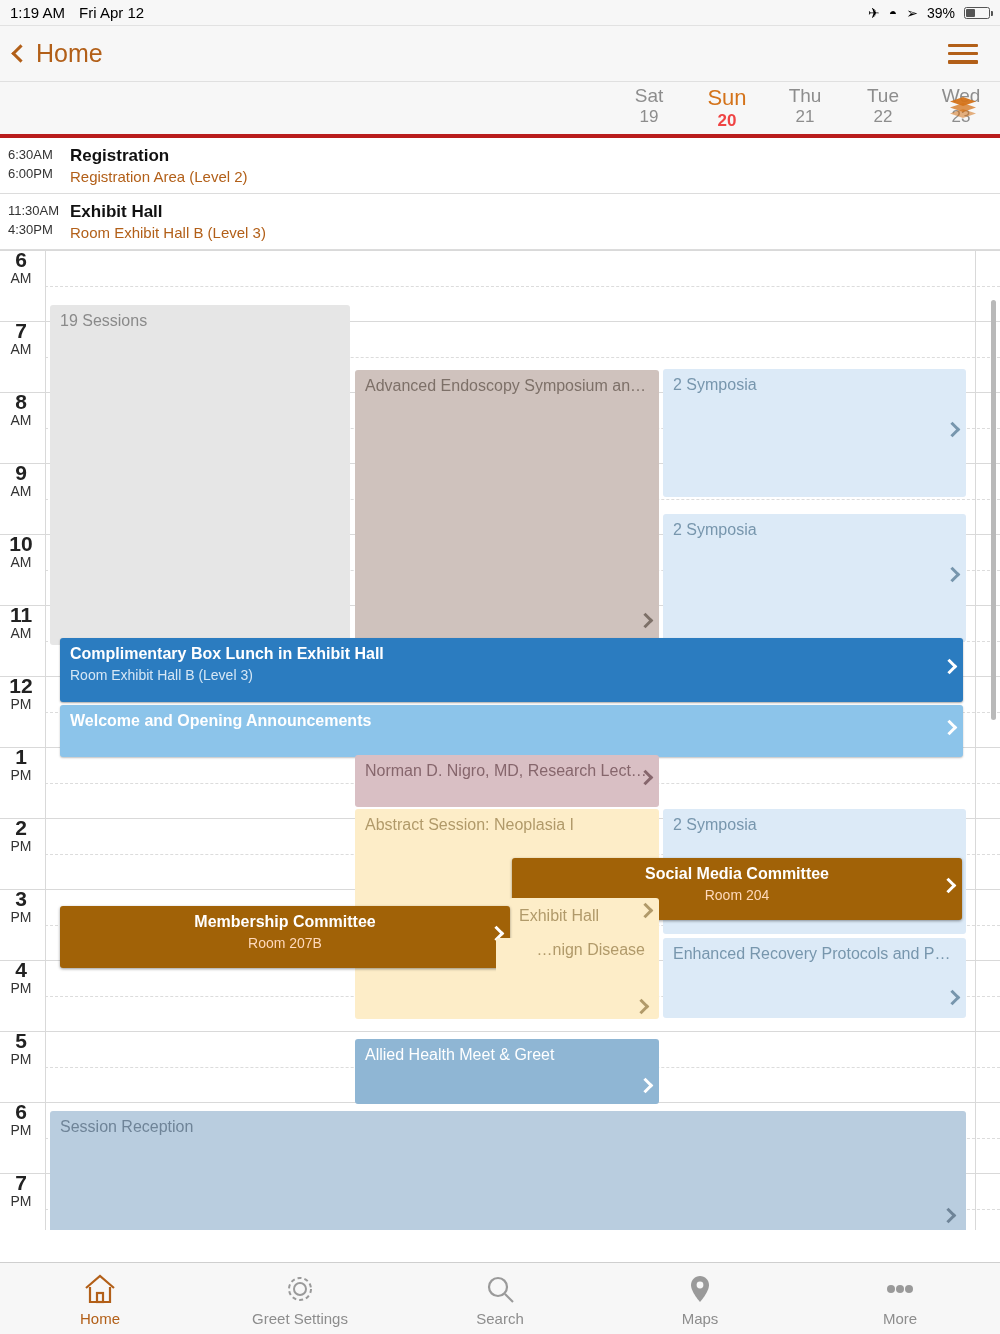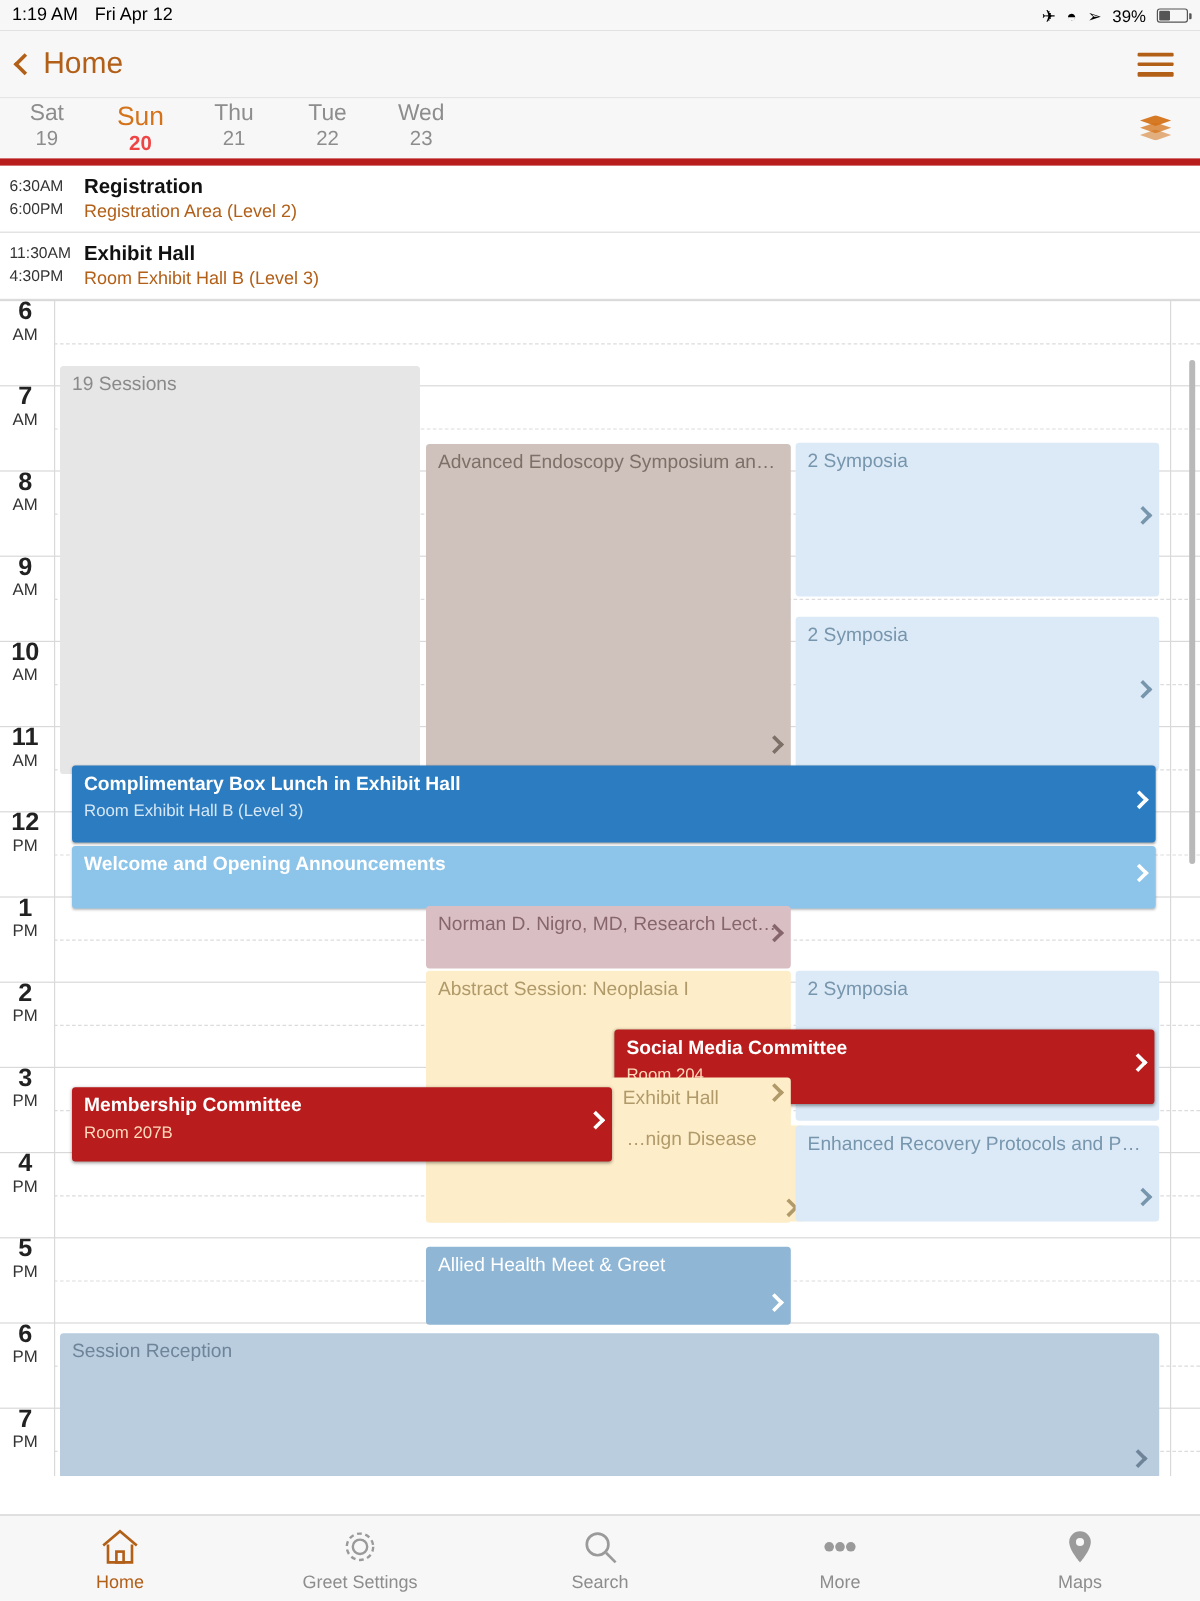--- a/index.html
+++ b/index.html
@@ -61,22 +61,22 @@
   .hamburger {
     margin-left: auto; margin-right: 22px;
     display: flex; flex-direction: column; justify-content: space-between;
     width: 30px; height: 20px; cursor: pointer;
   }
   .hamburger span { display: block; height: 3.5px; background: #b25f18; border-radius: 1px; }
 
   
   .daystrip {
     height: 56px; background: #f7f7f7;
-    display: flex; align-items: center; justify-content: flex-start;
-    position: relative; border-bottom: 6px solid #b91c1c;
+    display: flex; align-items: center; justify-content: flex-end;
+    position: relative; border-bottom: 4px solid #b91c1c; padding-left: 38px;
   }
   .days { display: flex; gap: 0; }
   .day {
     width: 78px; text-align: center; cursor: pointer; line-height: 1.2;
   }
   .day .dname { font-size: 19px; color: #8d8d8d; }
   .day .dnum  { font-size: 17px; color: #8d8d8d; }
   .day.active .dname { color: #d4731a; font-size: 22px; }
   .day.active .dnum  { color: #ef4444; font-weight: bold; font-size: 17px; }
   .layers-icon {
@@ -162,21 +162,21 @@
   }
 
   .ev.grey    { background: #e6e6e6; color: #8a8a8a; }
   .ev.taupe   { background: #cfc2bd; color: #7d7068; }
   .ev.ltblue  { background: #dceaf7; color: #7796ad; }
   .ev.blue    { background: #2b7cc0; color: #fff; box-shadow: 0 1px 2px rgba(0,0,0,.35); }
   .ev.blue .s { color: #d6e7f5; }
   .ev.skyblue { background: #8cc4ea; color: #fff; box-shadow: 0 1px 2px rgba(0,0,0,.25); }
   .ev.mauve   { background: #d9bfc4; color: #86666c; }
   .ev.cream   { background: #fdedc8; color: #b19a6a; }
-  .ev.orange  { background: #b91c1c; color: #fff; box-shadow: 0 1px 3px rgba(0,0,0,.4); }
+  .ev.orange  { background: #a16207; color: #fff; box-shadow: 0 1px 3px rgba(0,0,0,.4); text-align: center; }
   .ev.orange .s { color: #ffd9bb; }
   .ev.steel   { background: #b9cddf; color: #6f8498; }
   .ev.dusty   { background: #8fb6d4; color: #fff; }
 
   
   .tabbar {
     position: absolute; left: 0; right: 0; bottom: 0; height: 72px;
     background: #f7f7f7; border-top: 1px solid #cfcfcf;
     display: flex;
   }
@@ -431,21 +431,21 @@
       <div class="t">Exhibit Hall</div>
       <span class="chev"></span>
     </div>
 
     <div class="ev orange" style="left:60px; top:656px; width:450px; height:62px;">
       <div class="t" style="font-weight:bold">Membership Committee</div>
       <div class="s">Room 207B</div>
       <span class="chev"></span>
     </div>
 
-    <div class="ev cream" style="left:512px; top:688px; width:159px; height:80px; padding-top:2px;">
+    <div class="ev cream" style="left:496px; top:688px; width:159px; height:80px; padding-top:2px;text-align:right;">
       <div class="t">…nign Disease</div>
       <span class="chev" style="top:72px;"></span>
     </div>
 
     <div class="ev ltblue" style="left:663px; top:688px; width:303px; height:80px;">
       <div class="t">Enhanced Recovery Protocols and P…</div>
       <span class="chev" style="top:63px;"></span>
     </div>
 
     <div class="ev dusty" style="left:355px; top:789px; width:304px; height:65px;">
@@ -485,30 +485,30 @@
     <div class="ic">
       <svg width="34" height="32" viewBox="0 0 34 32" fill="none" stroke="#9a9a9a" stroke-width="2.2">
         <circle cx="15" cy="14" r="9"></circle>
           <path d="M22 21 L30 29"></path>
       </svg>
     </div>
     <div>Search</div>
   </div>
   <div class="tab">
     <div class="ic">
+      <svg width="34" height="32" viewBox="0 0 34 32" fill="#9a9a9a">
+        <path d="M17 3 C12 3 8 7 8 12 C8 19 17 29 17 29 C17 29 26 19 26 12 C26 7 22 3 17 3 Z"></path>
+        <circle cx="17" cy="12" r="3.4" fill="#f7f7f7"></circle>
+      </svg>
+    </div>
+    <div>Maps</div>
+  </div>
+  <div class="tab">
+    <div class="ic">
       <svg width="40" height="32" viewBox="0 0 40 32" fill="#9a9a9a">
         <circle cx="11" cy="16" r="4"></circle>
           <circle cx="20" cy="16" r="4"></circle>
           <circle cx="29" cy="16" r="4"></circle>
       </svg>
     </div>
     <div>More</div>
   </div>
-  <div class="tab">
-    <div class="ic">
-      <svg width="34" height="32" viewBox="0 0 34 32" fill="#9a9a9a">
-        <path d="M17 3 C12 3 8 7 8 12 C8 19 17 29 17 29 C17 29 26 19 26 12 C26 7 22 3 17 3 Z"></path>
-        <circle cx="17" cy="12" r="3.4" fill="#f7f7f7"></circle>
-      </svg>
-    </div>
-    <div>Maps</div>
-  </div>
 </div>
 
 </body></html>

